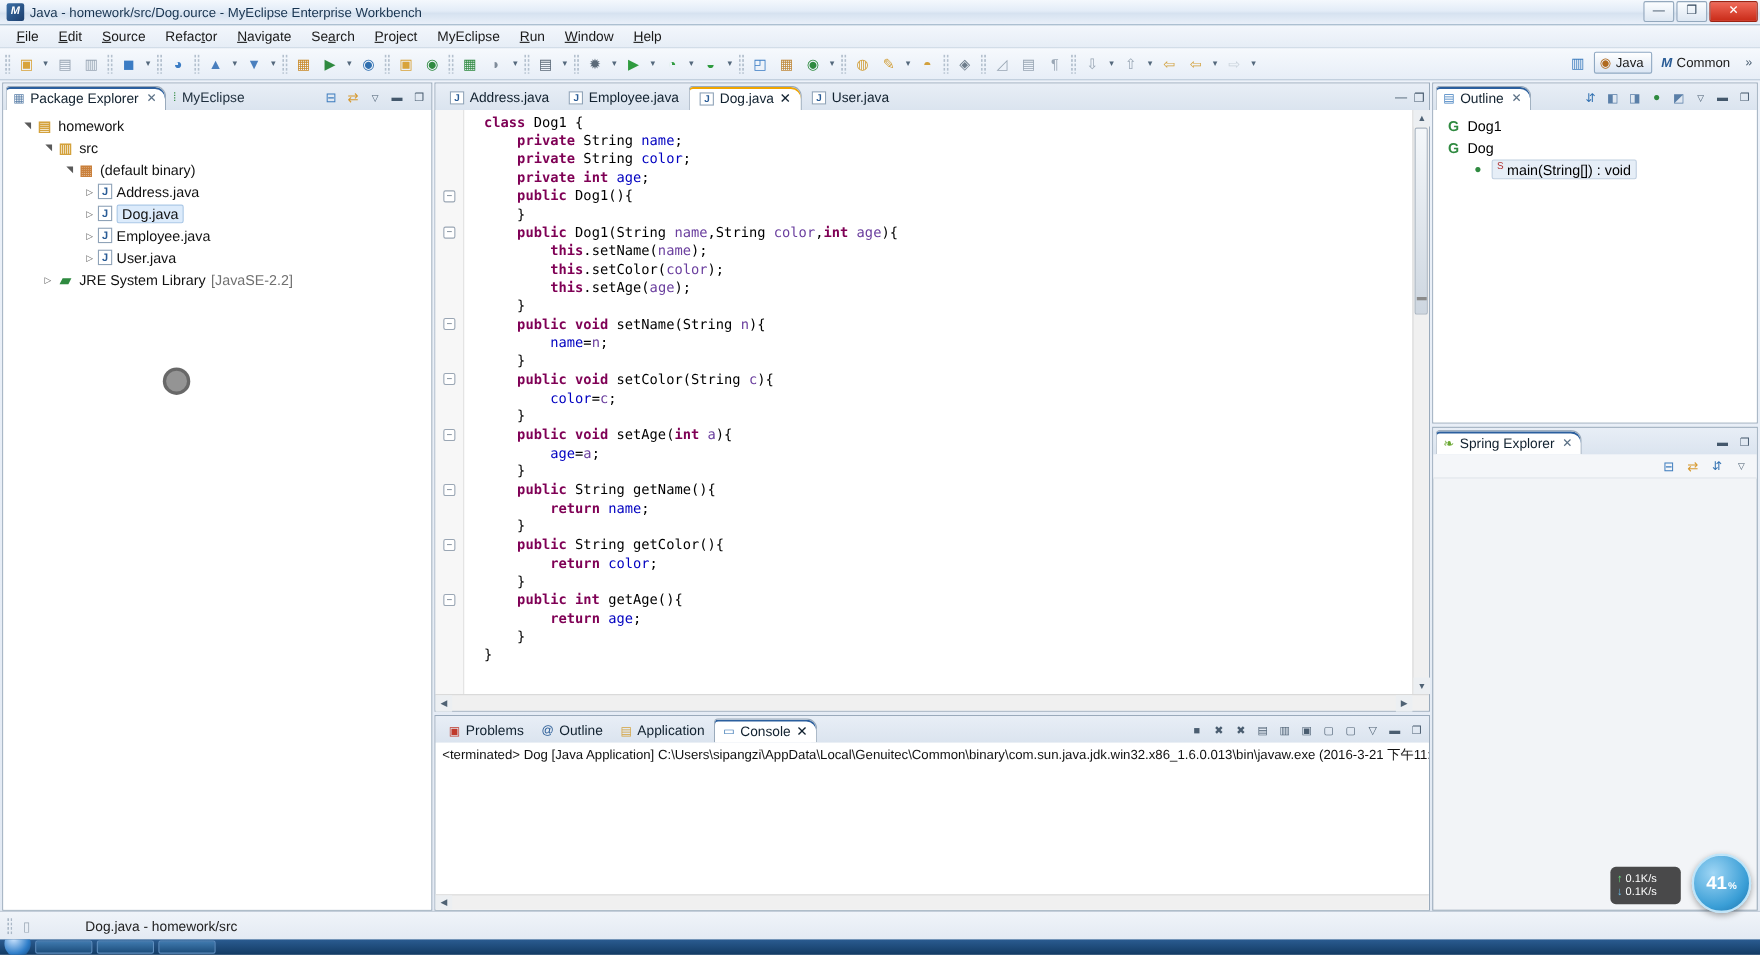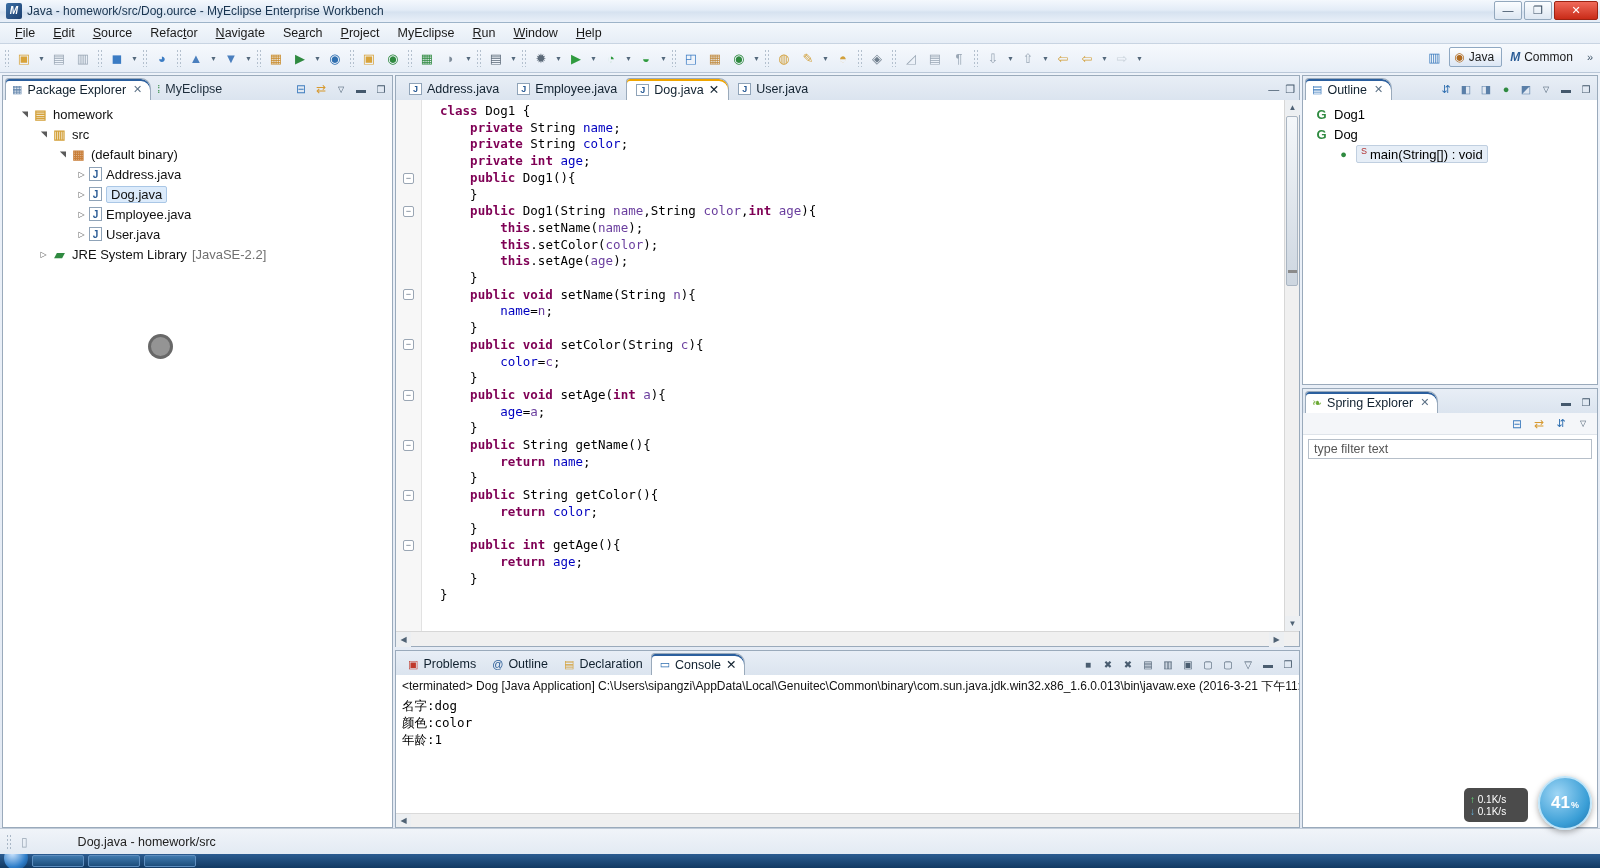--- a/index.html
+++ b/index.html
@@ -483,21 +483,21 @@
           <div class="ctab">
               <span style="color:#c0392b;font-size:11px;">▣</span>
               <span>Problems</span>
             </div>
             <div class="ctab">
               <span style="color:#2a5c96;font-size:11px;">@</span>
               <span>Outline</span>
             </div>
             <div class="ctab">
               <span style="color:#d4a23c;font-size:11px;">▤</span>
-              <span>Declaration</span>
+              <span>Application</span>
             </div>
             <div class="ctab active">
               <span style="color:#2f6fb0;font-size:11px;">▭</span>
               <span>Console</span>
               <span class="closex">✕</span>
             </div>
             <div class="ctools" id="console-tools">
               <div class="vti" style="color: rgb(74, 93, 112); font-size: 10px;">■</div>
               <div class="vti" style="color: rgb(74, 93, 112); font-size: 10px;">✖</div>
               <div class="vti" style="color: rgb(74, 93, 112); font-size: 10px;">✖</div>
@@ -506,23 +506,20 @@
               <div class="vti" style="color: rgb(74, 93, 112); font-size: 10px;">▣</div>
               <div class="vti" style="color: rgb(74, 93, 112); font-size: 10px;">▢</div>
               <div class="vti" style="color: rgb(74, 93, 112); font-size: 10px;">▢</div>
               <div class="vti" style="color: rgb(74, 93, 112); font-size: 10px;">▽</div>
               <div class="vti" style="color: rgb(74, 93, 112); font-size: 10px;">▬</div>
               <div class="vti" style="color: rgb(74, 93, 112); font-size: 10px;">❐</div>
             </div>
         </div>
         <div class="console-body">
           <div class="console-header">&lt;terminated&gt; Dog [Java Application] C:\Users\sipangzi\AppData\Local\Genuitec\Common\binary\com.sun.java.jdk.win32.x86_1.6.0.013\bin\javaw.exe (2016-3-21 下午11:15:52)</div>
-          <div class="console-out">名字:dog
-颜色:color
-年龄:1</div>
           <div style="flex:1 1 auto;"></div>
           <div class="console-hscroll">
             <div class="sb-arrow" style="left:0;line-height:14px;">◀</div>
           </div>
         </div>
       </div>
     </div>
 
     <div class="right-col">
 
@@ -572,25 +569,20 @@
           <div class="view-toolicons">
             <div class="vti" style="color:#44586c;font-size:10px;">▬</div>
             <div class="vti" style="color:#44586c;font-size:10px;">❐</div>
           </div>
         </div>
         <div class="spring-toolbar">
           <div class="vti" style="color:#3f7dbe;font-size:12px;">⊟</div>
           <div class="vti" style="color:#d79a31;font-size:12px;">⇄</div>
           <div class="vti" style="color:#2f6fb0;font-size:11px;">⇵</div>
           <div class="vti" style="color:#44586c;font-size:8px;">▽</div>
-        </div>
-        <div class="view-body">
-          <div class="filter-box">
-            <span>type filter text</span>
-          </div>
         </div>
       </div>
     </div>
   </div>
 
   <div class="statusbar">
     <div class="sgrip"></div>
     <div style="color:#9aa7b5;font-size:12px;">▯</div>
     <div style="width:30px;"></div>
     <div>Dog.java - homework/src</div>

